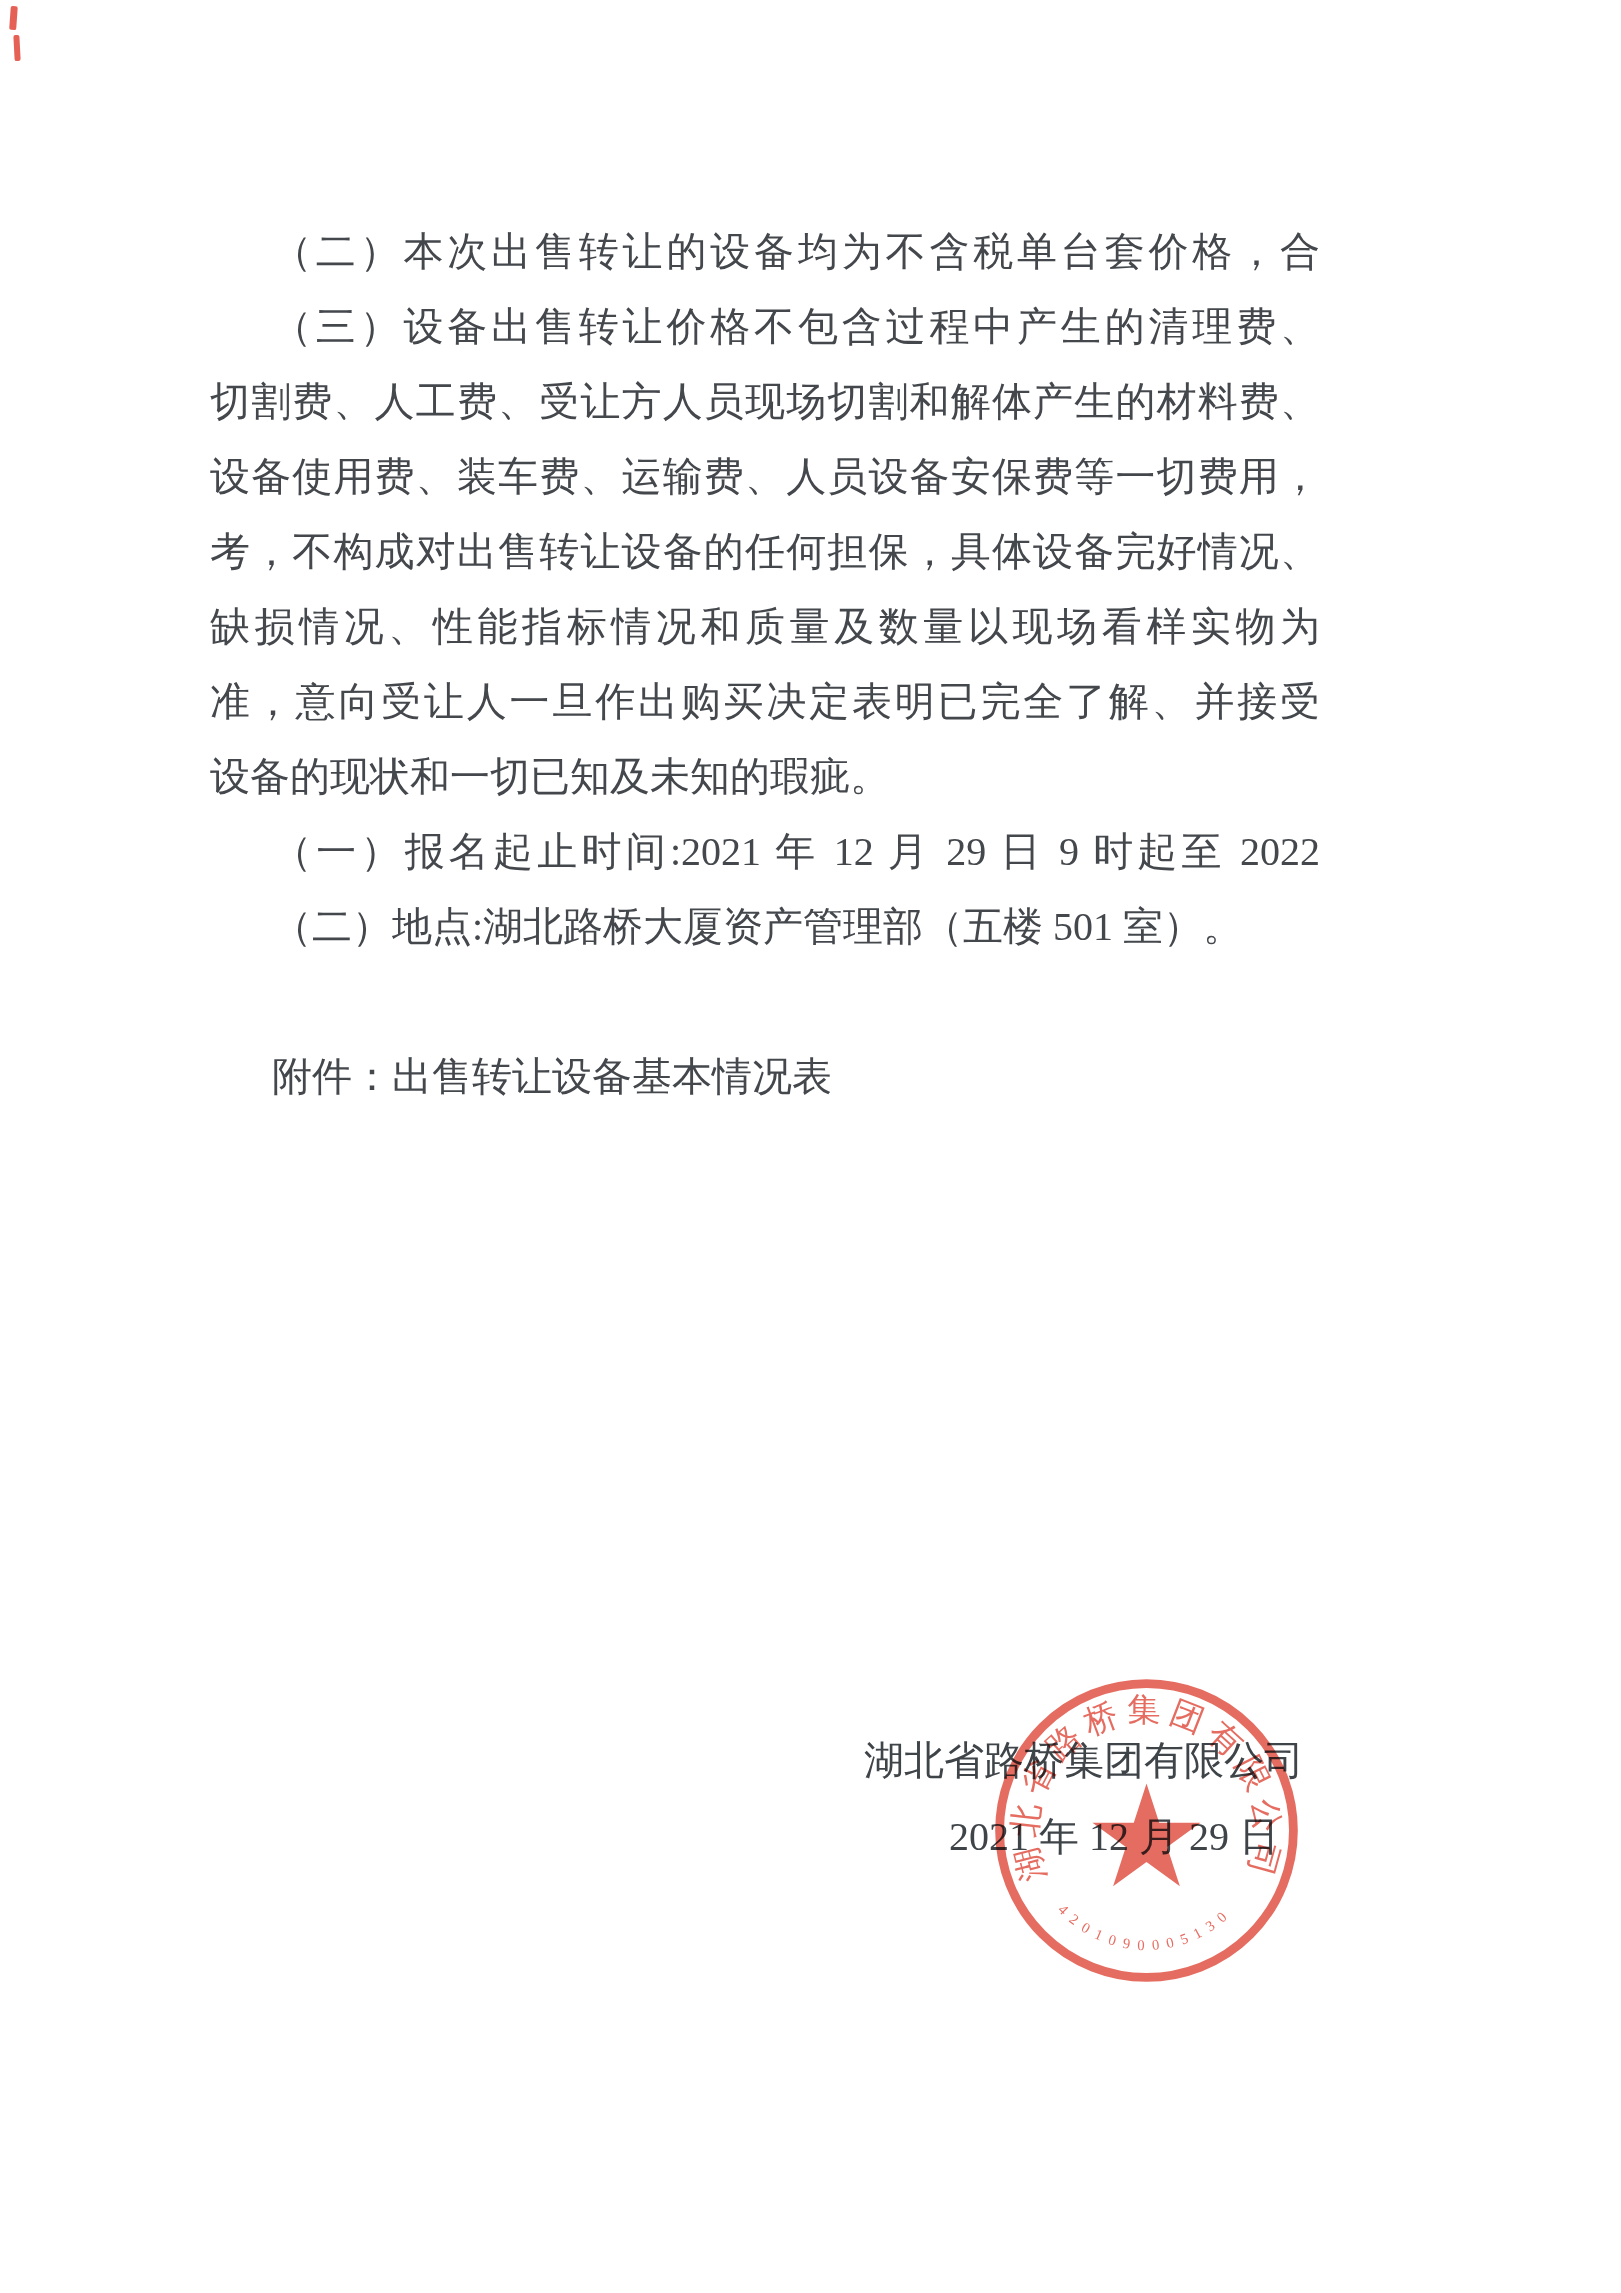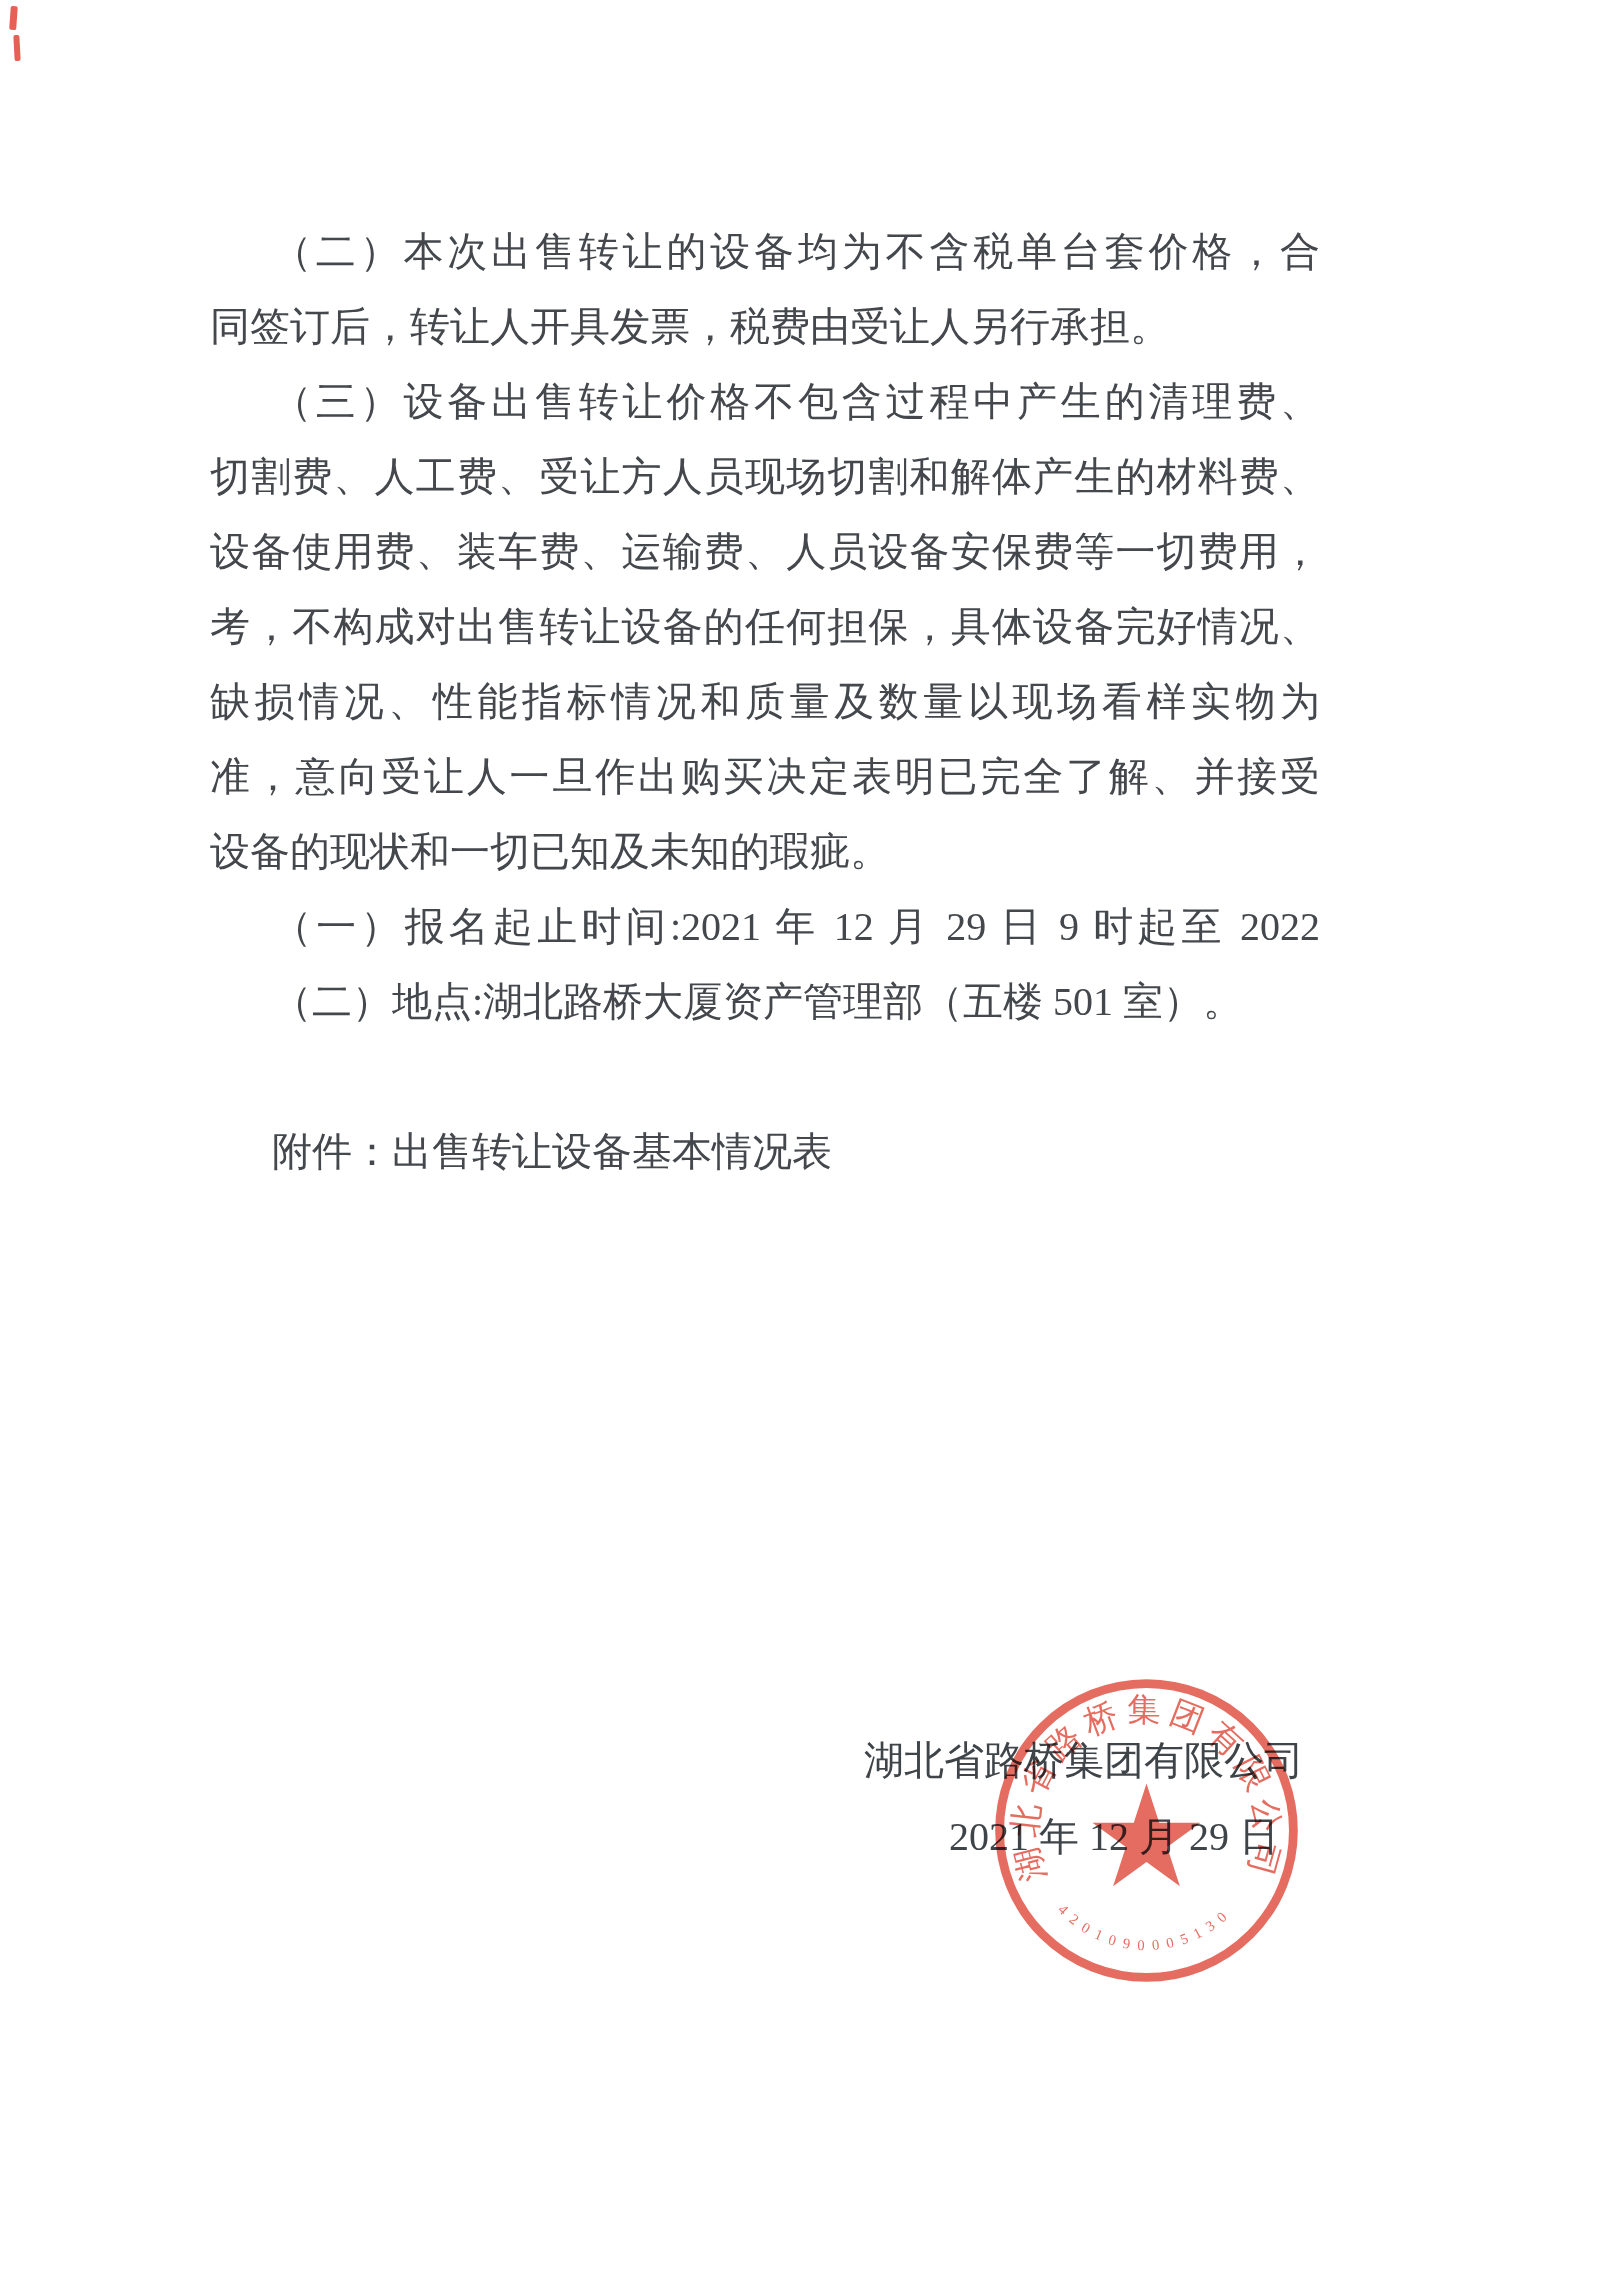--- a/index.html
+++ b/index.html
@@ -57,21 +57,20 @@
 </head>
 <body>
 
 <div class="page">
 
   <div class="corner-mark m1"></div>
   <div class="corner-mark m2"></div>
 
   <div class="flow">
     <div class="line indent stretch">（二）本次出售转让的设备均为不含税单台套价格，合</div>
-    <div class="line">同签订后，转让人开具发票，税费由受让人另行承担。</div>
     <div class="line indent stretch">（三）设备出售转让价格不包含过程中产生的清理费、</div>
     <div class="line stretch">切割费、人工费、受让方人员现场切割和解体产生的材料费、</div>
     <div class="line stretch">设备使用费、装车费、运输费、人员设备安保费等一切费用，</div>
     <div class="line stretch">考，不构成对出售转让设备的任何担保，具体设备完好情况、</div>
     <div class="line stretch">缺损情况、性能指标情况和质量及数量以现场看样实物为</div>
     <div class="line stretch">准，意向受让人一旦作出购买决定表明已完全了解、并接受</div>
     <div class="line">设备的现状和一切已知及未知的瑕疵。</div>
     <div class="line indent stretch">（一）报名起止时间:2021 年 12 月 29 日 9 时起至 2022</div>
     <div class="line indent">（二）地点:湖北路桥大厦资产管理部（五楼 501 室）。</div>
     <div class="line"></div>

